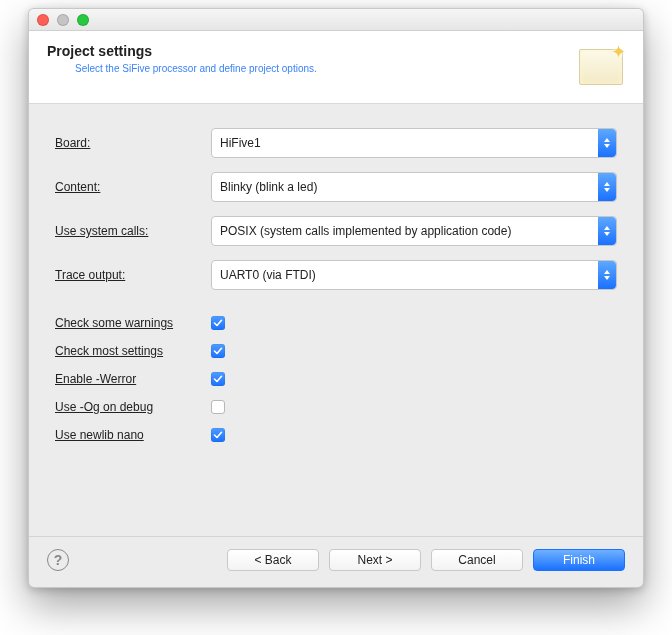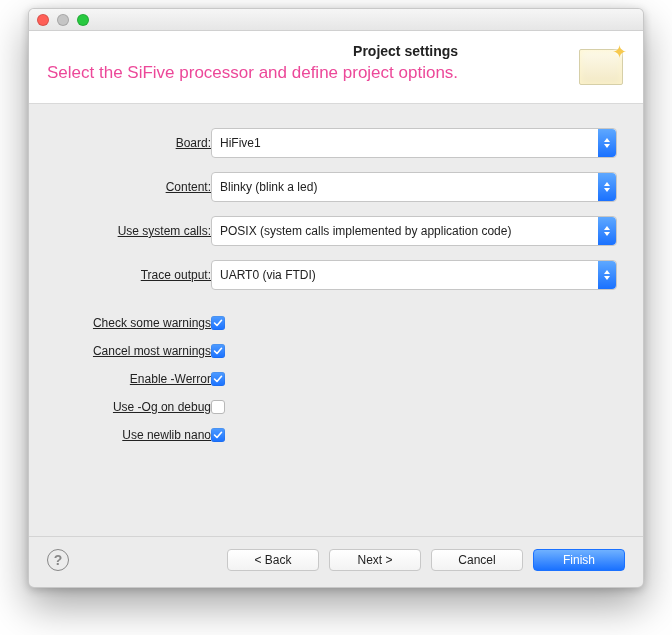--- a/index.html
+++ b/index.html
@@ -18,21 +18,20 @@
   .window {
     width: 616px;
     height: 580px;
     background: #ececec;
     border-radius: 6px;
     box-shadow: 0 18px 40px rgba(0,0,0,0.35), 0 2px 8px rgba(0,0,0,0.2);
     overflow: hidden;
     display: flex;
     flex-direction: column;
     border: 1px solid rgba(0,0,0,0.15);
-    text-align: right;
   }
   .titlebar {
     height: 22px;
     background: linear-gradient(#f6f6f6,#e6e6e6);
     display: flex;
     align-items: center;
     padding: 0 8px;
     gap: 8px;
     border-bottom: 1px solid #d0d0d0;
   }
@@ -43,21 +42,21 @@
   .light.max   { background: #28c940; }
   .header {
     background: #fff;
     padding: 12px 18px 16px 18px;
     border-bottom: 1px solid #d9d9d9;
     display: flex;
     justify-content: space-between;
     align-items: flex-start;
   }
   .header h1 { font-size: 14px; font-weight: 700; margin-bottom: 4px; }
-  .header p { font-size: 17px; color: #ec4899; }
+  .header p { font-size: 10px; color: #3b82f6; margin-left: 28px; }
   .header-icon {
     width: 52px; height: 44px; position: relative;
   }
   .header-icon .frame {
     position:absolute; left:6px; top:6px; width:44px; height:36px;
     background: linear-gradient(#fdfaea,#f3e9c5);
     border: 1px solid #d6cfa8;
     box-shadow: inset 0 0 6px #fff6cc;
     border-radius: 2px;
   }
@@ -229,21 +228,21 @@
     <div class="form-row checkbox-row">
       <div class="form-label">Check some warnings</div>
       <span class="checkbox checked">
         <svg viewBox="0 0 10 10">
             <path d="M1.5 5 L4 7.5 L8.5 2.3" stroke="#fff" stroke-width="1.6" fill="none" stroke-linecap="round" stroke-linejoin="round"></path>
           </svg>
       </span>
     </div>
 
     <div class="form-row checkbox-row">
-      <div class="form-label">Cancel most warnings</div>
+      <div class="form-label">Check most settings</div>
       <span class="checkbox checked">
         <svg viewBox="0 0 10 10">
             <path d="M1.5 5 L4 7.5 L8.5 2.3" stroke="#fff" stroke-width="1.6" fill="none" stroke-linecap="round" stroke-linejoin="round"></path>
           </svg>
       </span>
     </div>
 
     <div class="form-row checkbox-row">
       <div class="form-label">Enable -Werror</div>
       <span class="checkbox checked">

